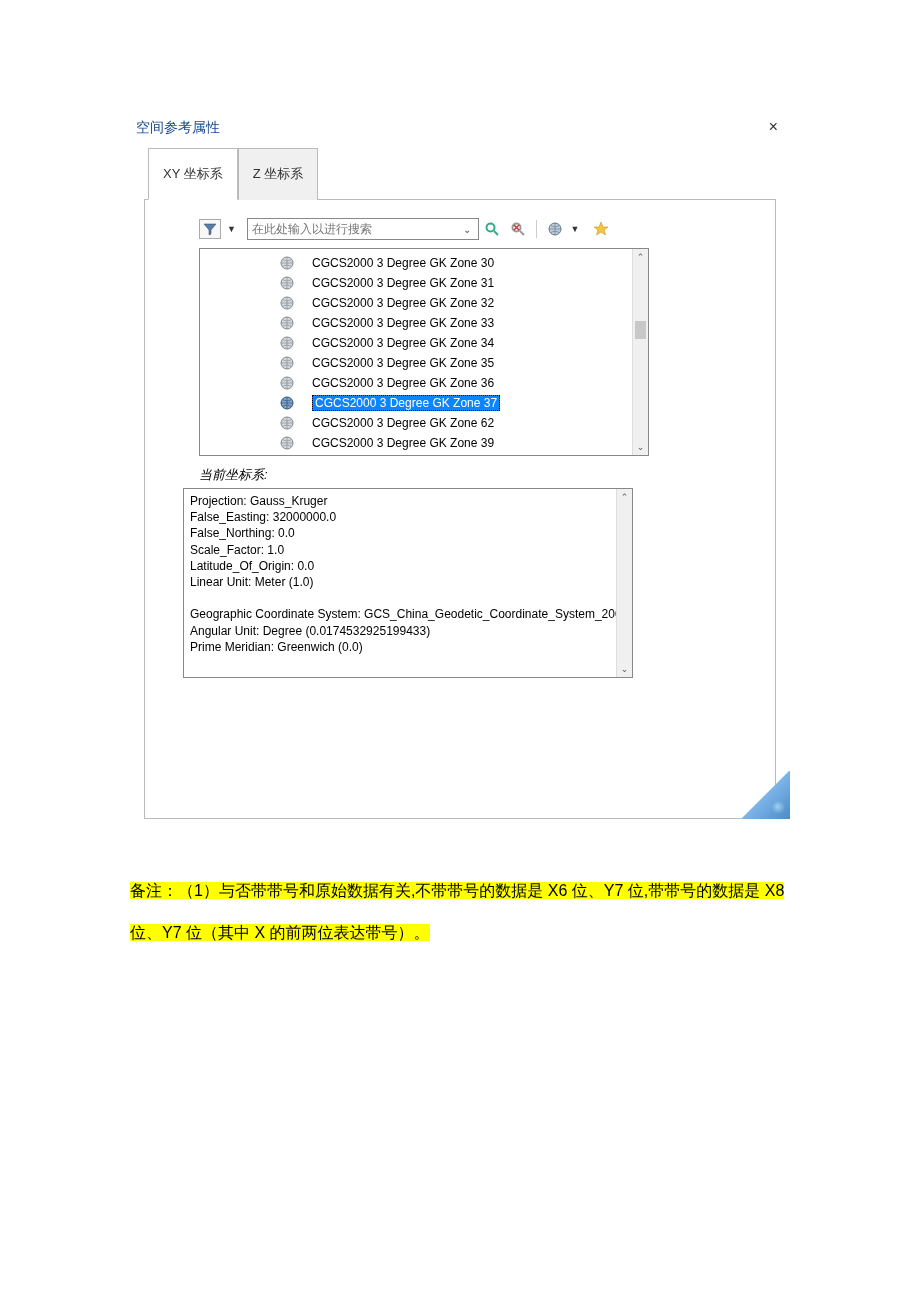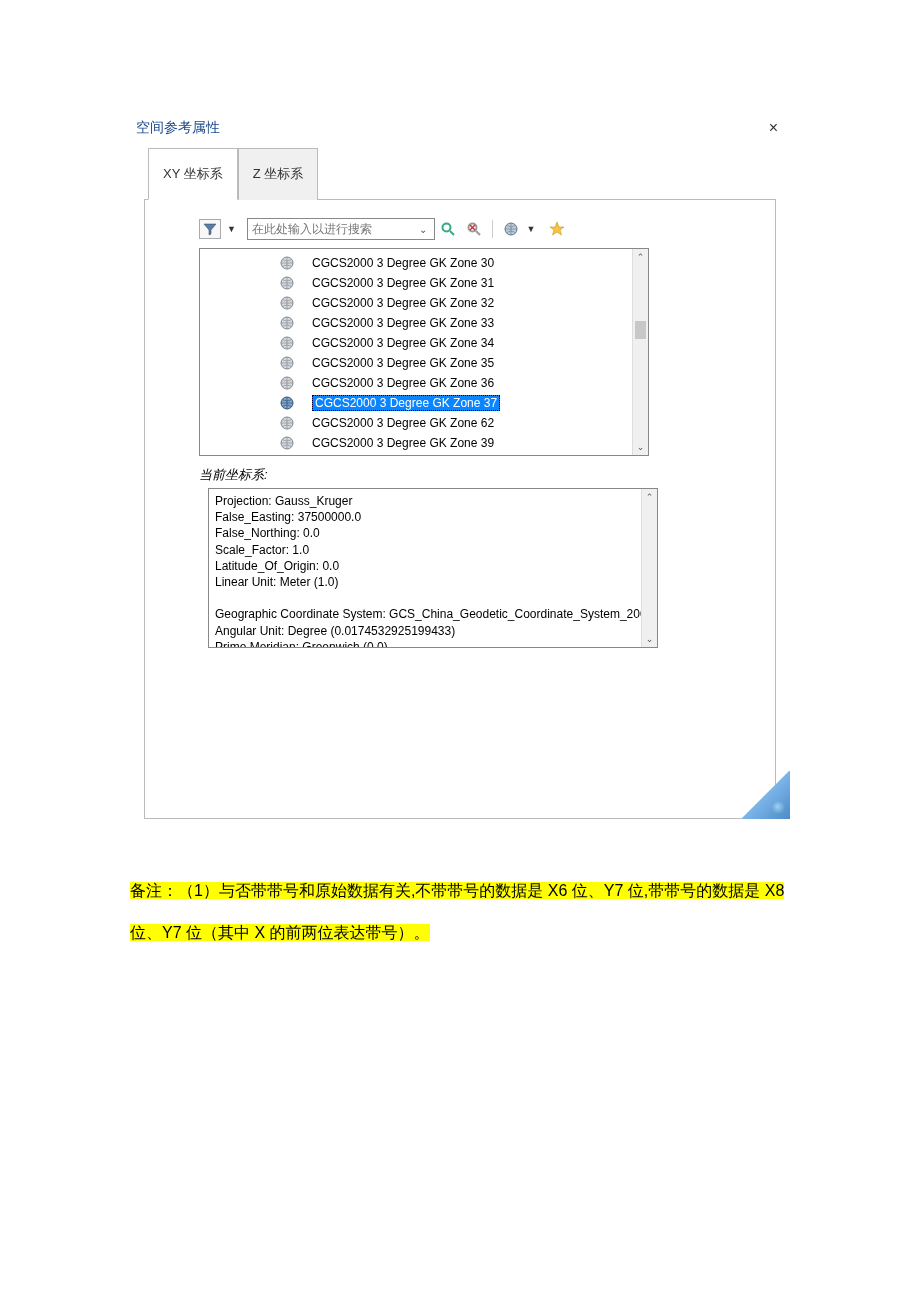--- a/index.html
+++ b/index.html
@@ -19,20 +19,21 @@
     width: 660px;
     background: #fff;
   }
   .titlebar {
     display: flex;
     justify-content: space-between;
     align-items: center;
     padding: 4px 8px 10px 6px;
     font-size: 14px;
     color: #1a4a8a;
+    font-family: Liberation Mono, monospace;
   }
   .titlebar .close {
     font-size: 16px;
     color: #333;
     cursor: pointer;
     padding: 0 4px;
   }
   .tabs {
     display: flex;
     padding-left: 18px;
@@ -79,21 +80,21 @@
     margin-right: 2px;
   }
   .dropdown-arrow {
     width: 10px;
     font-size: 9px;
     color: #333;
     cursor: pointer;
     margin-right: 6px;
   }
   .search-box {
-    width: 188px;
+    width: 232px;
     height: 22px;
     border: 1px solid #888;
     font-size: 12px;
     padding: 2px 20px 2px 4px;
     color: #0f766e;
   }
   .search-combo-arrow {
     margin-left: -20px;
     font-size: 10px;
     color: #555;
@@ -168,23 +169,23 @@
     left: 2px; right: 2px;
     background: #c8c8c8;
     border-radius: 0;
   }
   .section-label {
     margin: 10px 0 4px 30px;
     font-size: 13px;
     font-style: italic;
   }
   .details-box {
-    margin-left: 39px;
+    margin-left: 14px;
     width: 450px;
-    height: 160px;
+    height: 190px;
     border: 1px solid #888;
     background: #fff;
     position: relative;
     overflow: hidden;
   }
   .details-content {
     padding: 4px 6px;
     font-size: 12px;
     line-height: 1.35;
     color: #000;
@@ -378,21 +379,21 @@
         <div class="thumb" style="top:72px;height:18px;"></div>
         <div class="arrow" style="position:absolute;bottom:0;left:0;right:0;">⌄</div>
       </div>
     </div>
 
     <div class="section-label">当前坐标系:</div>
 
     <div class="details-box">
       <div class="details-content" id="details-content">
           <div>Projection: Gauss_Kruger</div>
-          <div>False_Easting: 37500000.0</div>
+          <div>False_Easting: 32000000.0</div>
           <div>False_Northing: 0.0</div>
           <div>Scale_Factor: 1.0</div>
           <div>Latitude_Of_Origin: 0.0</div>
           <div>Linear Unit: Meter (1.0)</div>
           <div>&nbsp;</div>
           <div>Geographic Coordinate System: GCS_China_Geodetic_Coordinate_System_2000</div>
           <div>Angular Unit: Degree (0.0174532925199433)</div>
           <div>Prime Meridian: Greenwich (0.0)</div>
         </div>
       <div class="scroll-v">

